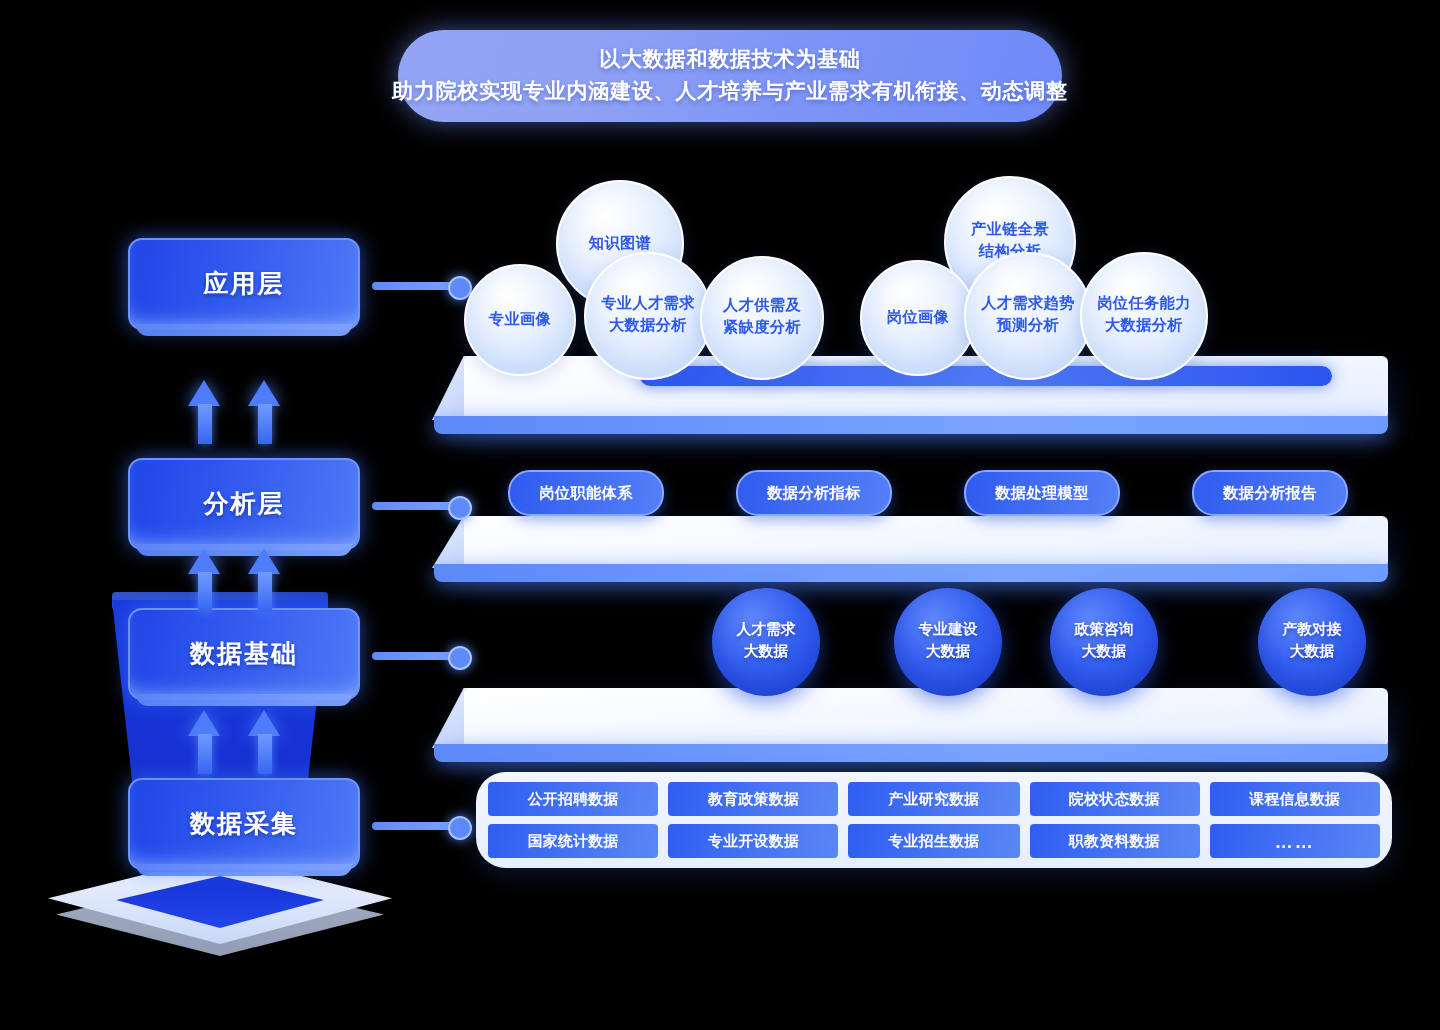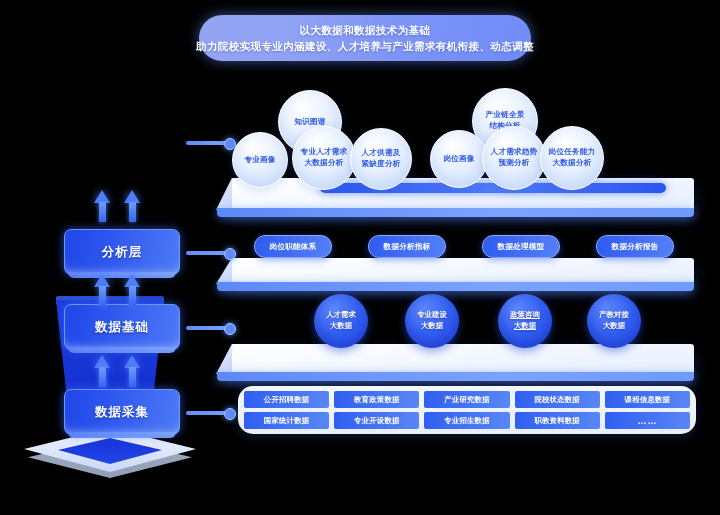--- a/index.html
+++ b/index.html
@@ -164,20 +164,21 @@
 
   
   #circles{position:absolute;left:314px;top:294px;width:326px;height:54px;z-index:6;}
   .circ{
     position:absolute;width:54px;height:54px;border-radius:50%;
     background:radial-gradient(circle at 36% 28%,#5d85fb 0%,#3460f2 48%,#2348e6 100%);
     box-shadow:0 3px 10px rgba(40,80,220,.55), inset 0 -6px 12px rgba(20,50,180,.45);
     display:flex;align-items:center;justify-content:center;text-align:center;
     color:#fff;font-size:7.4px;font-weight:bold;line-height:1.45;
     text-shadow:0 1px 2px rgba(10,30,120,.5);
+    margin-left:42px;
   }
 
   
   #grid-panel{
     position:absolute;left:238px;top:386px;width:458px;height:48px;z-index:5;
     background:linear-gradient(180deg,#f2f6ff,#e7eeff);
     border-radius:15px;
     box-shadow:0 3px 12px rgba(60,100,220,.22);
     padding:5px 6px;box-sizing:border-box;
     display:grid;grid-template-columns:repeat(5,1fr);grid-template-rows:repeat(2,1fr);
@@ -221,20 +222,23 @@
     <div class="top"></div>
     <div class="edge"></div>
   </div>
 
   <div class="slab3d" id="slab-base">
     <div class="bevel"></div>
     <div class="top"></div>
     <div class="edge"></div>
   </div>
 
+  <div class="layer-box" id="layer-app">
+    <span>应用层</span>
+  </div>
   <div class="layer-box" id="layer-ana">
     <span>分析层</span>
   </div>
   <div class="layer-box" id="layer-base">
     <span>数据基础</span>
   </div>
   <div class="layer-box" id="layer-coll">
     <span>数据采集</span>
   </div>
 
@@ -308,21 +312,21 @@
       <div class="chip">数据分析报告</div>
     </div>
 
   <div id="circles">
       <div class="circ" style="left: 0px;">
         <div><span>人才需求</span><br><span>大数据</span></div>
       </div>
       <div class="circ" style="left: 91px;">
         <div><span>专业建设</span><br><span>大数据</span></div>
       </div>
-      <div class="circ" style="left: 184px; text-decoration: underline;">
+      <div class="circ" style="left: 169px;">
         <div><span>政策咨询</span><br><span>大数据</span></div>
       </div>
       <div class="circ" style="left: 273px;">
         <div><span>产教对接</span><br><span>大数据</span></div>
       </div>
     </div>
 
   <div id="grid-panel">
       <div class="cell">公开招聘数据</div>
       <div class="cell">教育政策数据</div>

